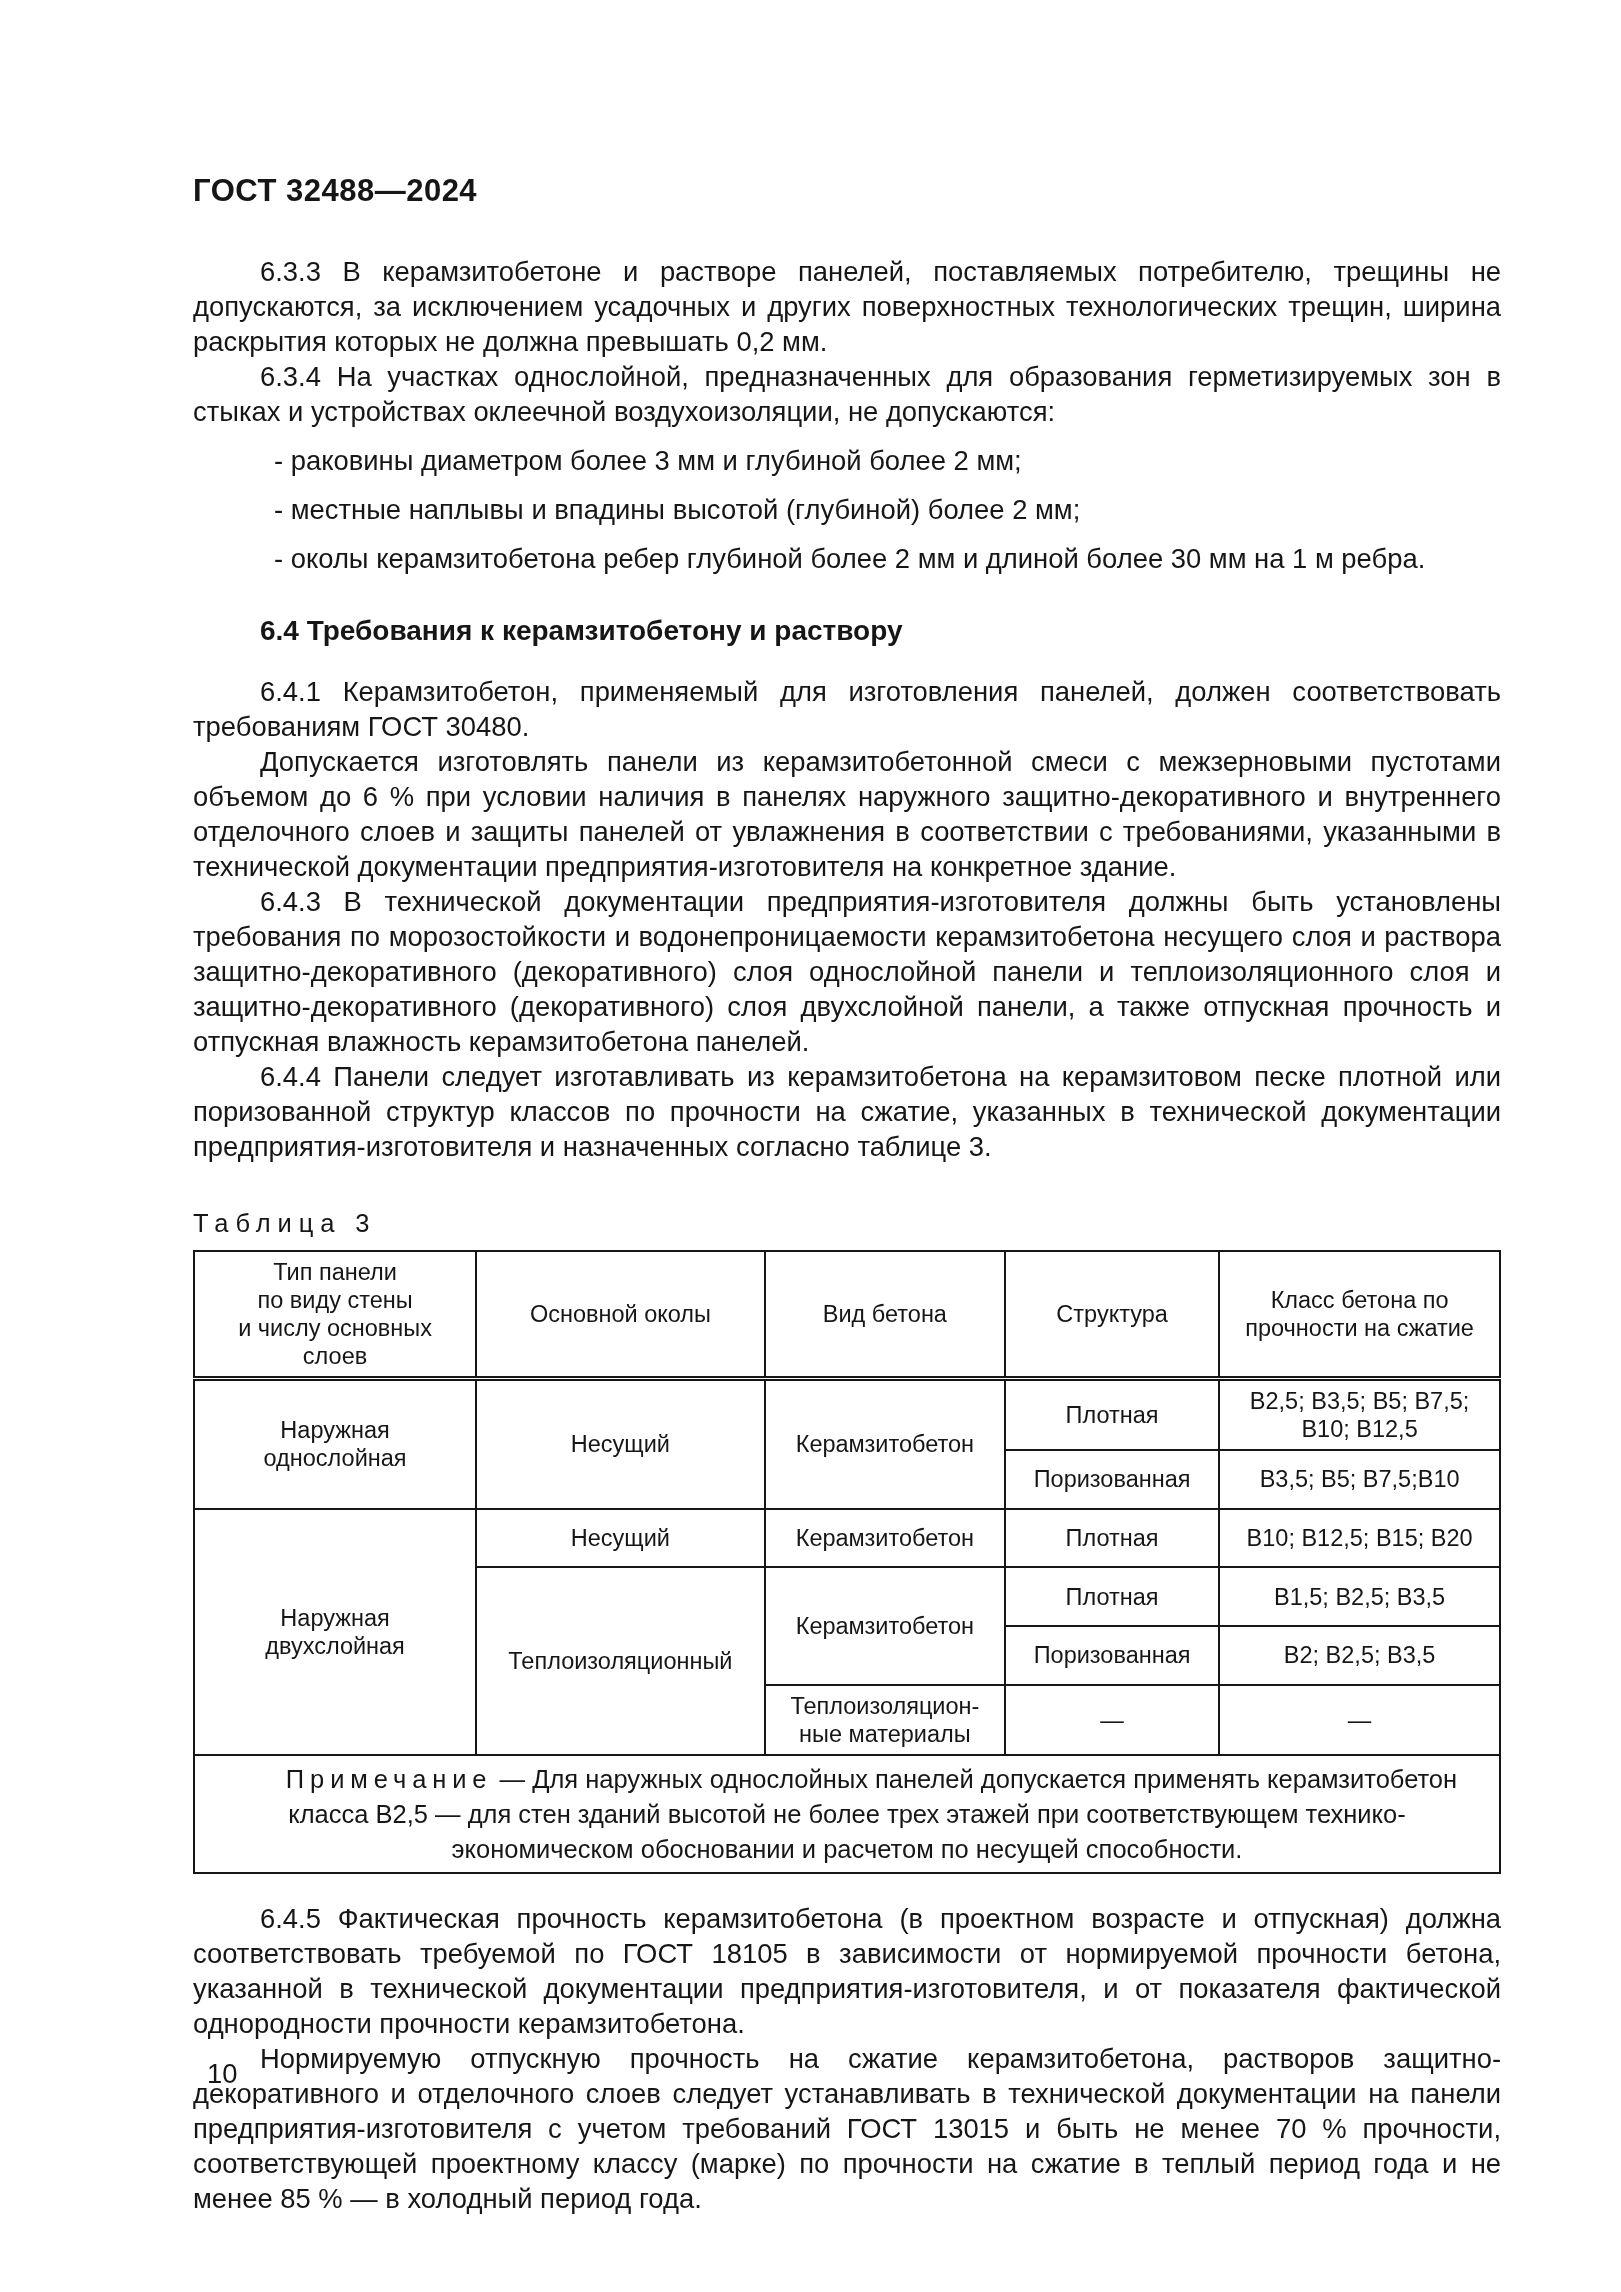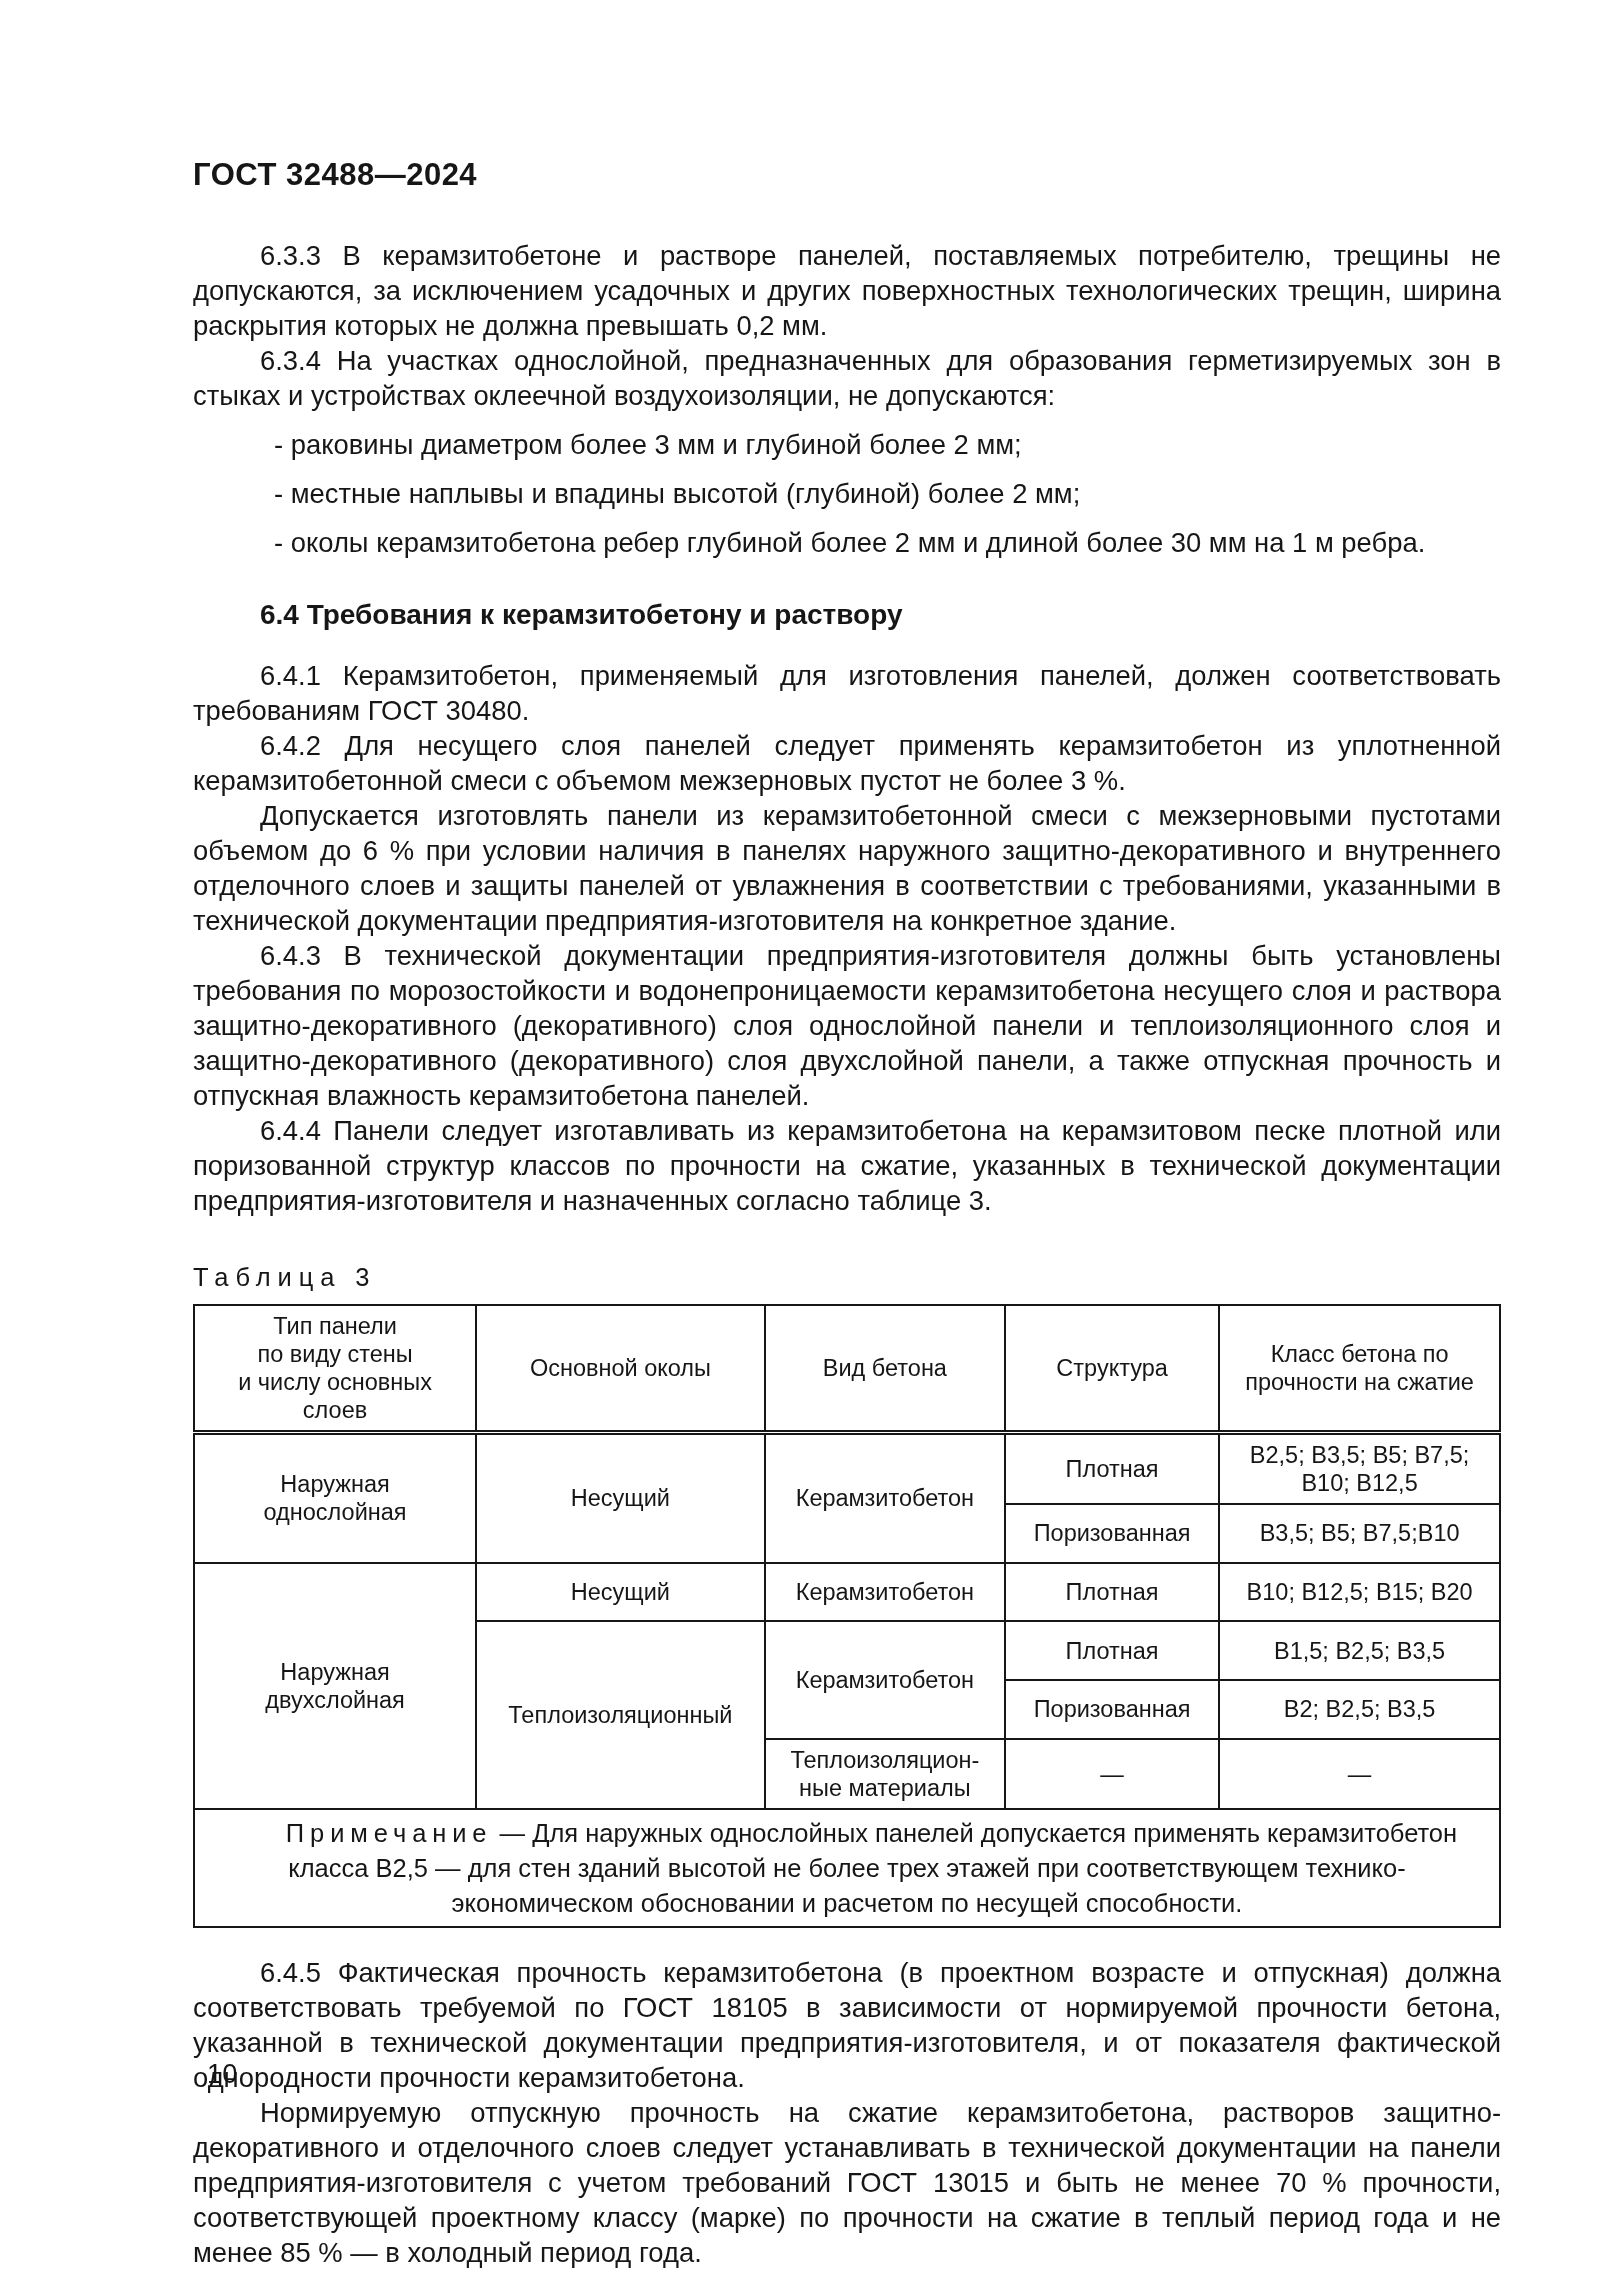--- a/index.html
+++ b/index.html
@@ -5,21 +5,21 @@
   html,body{margin:0;padding:0;background:#ffffff;}
   .page{
     position:relative;
     width:1621px;height:2293px;
     background:#ffffff;
     box-sizing:border-box;
     padding:157px 120px 0 193px;
     font-family:"Liberation Sans",sans-serif;
     color:#161616;
   }
-  .doc-code{font-weight:bold;font-size:31px;letter-spacing:0.5px;margin:0 0 45px 0;}
+  .doc-code{font-weight:bold;font-size:31px;letter-spacing:0.5px;margin:16px 0 45px 0;}
   .para{font-size:27.4px;line-height:35px;text-align:justify;text-indent:67px;margin:0;}
   .li{font-size:27.4px;line-height:35px;text-indent:67px;margin:14px;text-align:left;}
   .h2{font-size:28px;font-weight:bold;margin:39px 0 27.4px 0;text-indent:67px;}
   .tcaption{font-size:25.5px;letter-spacing:6.9px;margin:45px 0 11.8px 0;}
   table.t3{
     width:100%;
     border-collapse:collapse;
     border:2.9px solid #161616;
     font-size:23.5px;line-height:28px;
     table-layout:fixed;
@@ -57,21 +57,20 @@
 
   <p class="para">6.3.3 В керамзитобетоне и растворе панелей, поставляемых потребителю, трещины не допускаются, за исключением усадочных и других поверхностных технологических трещин, ширина раскрытия которых не должна превышать 0,2 мм.</p>
   <p class="para">6.3.4 На участках однослойной, предназначенных для образования герметизируемых зон в стыках и устройствах оклеечной воздухоизоляции, не допускаются:</p>
   <p class="li">- раковины диаметром более 3 мм и глубиной более 2 мм;</p>
   <p class="li">- местные наплывы и впадины высотой (глубиной) более 2 мм;</p>
   <p class="li">- околы керамзитобетона ребер глубиной более 2 мм и длиной более 30 мм на 1 м ребра.</p>
 
   <div class="h2">6.4 Требования к керамзитобетону и раствору</div>
 
   <p class="para">6.4.1 Керамзитобетон, применяемый для изготовления панелей, должен соответствовать требованиям ГОСТ 30480.</p>
-  <p class="para">6.4.2 Для несущего слоя панелей следует применять керамзитобетон из уплотненной керамзитобетонной смеси с объемом межзерновых пустот не более 3 %.</p>
   <p class="para">Допускается изготовлять панели из керамзитобетонной смеси с межзерновыми пустотами объемом до 6 % при условии наличия в панелях наружного защитно-декоративного и внутреннего отделочного слоев и защиты панелей от увлажнения в соответствии с требованиями, указанными в технической документации предприятия-изготовителя на конкретное здание.</p>
   <p class="para">6.4.3 В технической документации предприятия-изготовителя должны быть установлены требования по морозостойкости и водонепроницаемости керамзитобетона несущего слоя и раствора защитно-декоративного (декоративного) слоя однослойной панели и теплоизоляционного слоя и защитно-декоративного (декоративного) слоя двухслойной панели, а также отпускная прочность и отпускная влажность керамзитобетона панелей.</p>
   <p class="para">6.4.4 Панели следует изготавливать из керамзитобетона на керамзитовом песке плотной или поризованной структур классов по прочности на сжатие, указанных в технической документации предприятия-изготовителя и назначенных согласно таблице 3.</p>
 
   <div class="tcaption">Таблица 3</div>
 
   <table class="t3">
     <colgroup>
       <col style="width:21.6%">
       <col style="width:22.1%">

